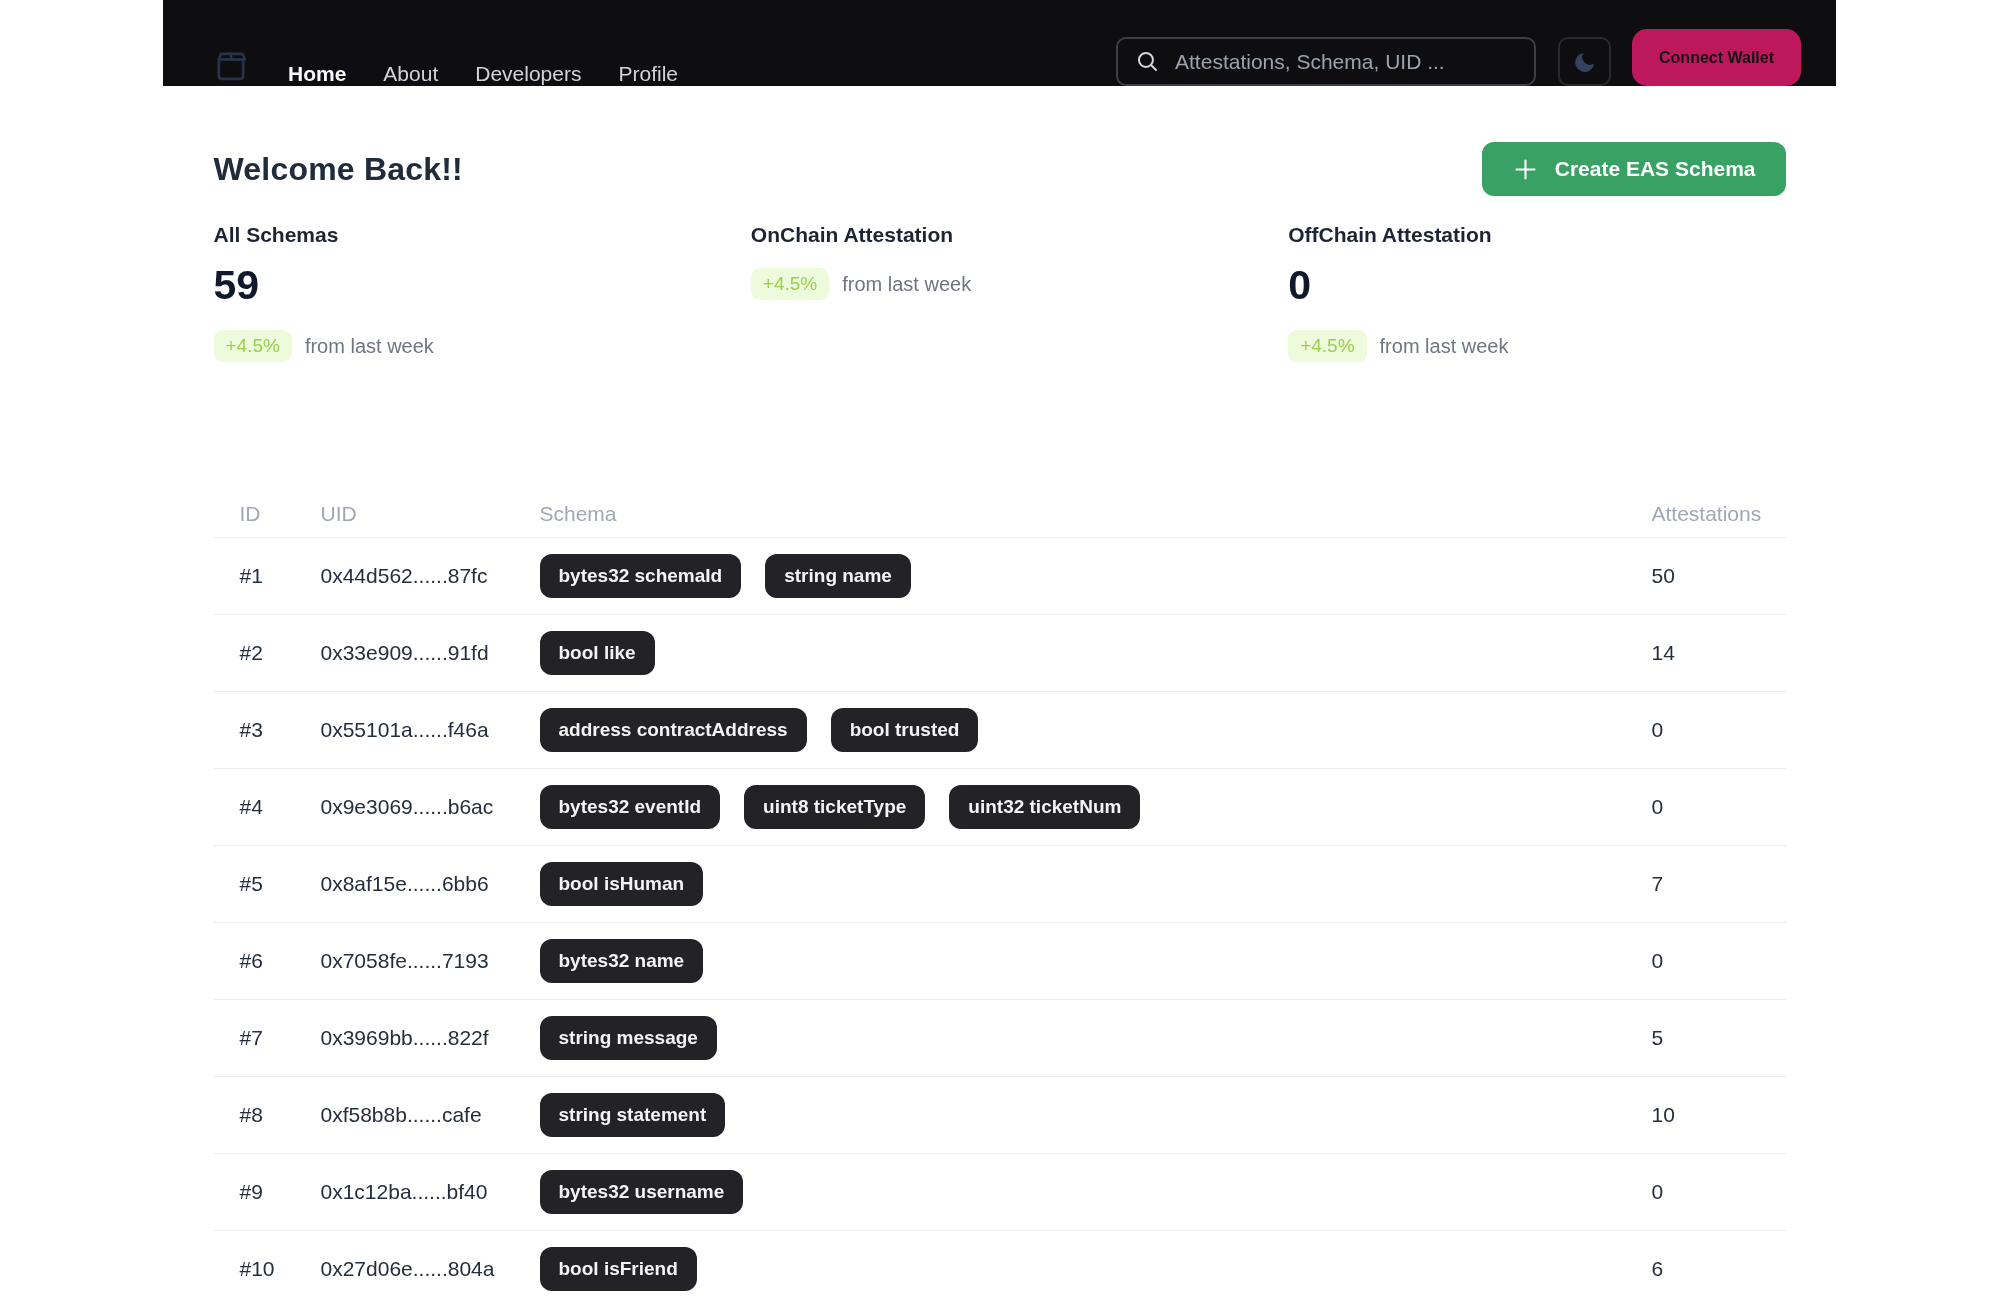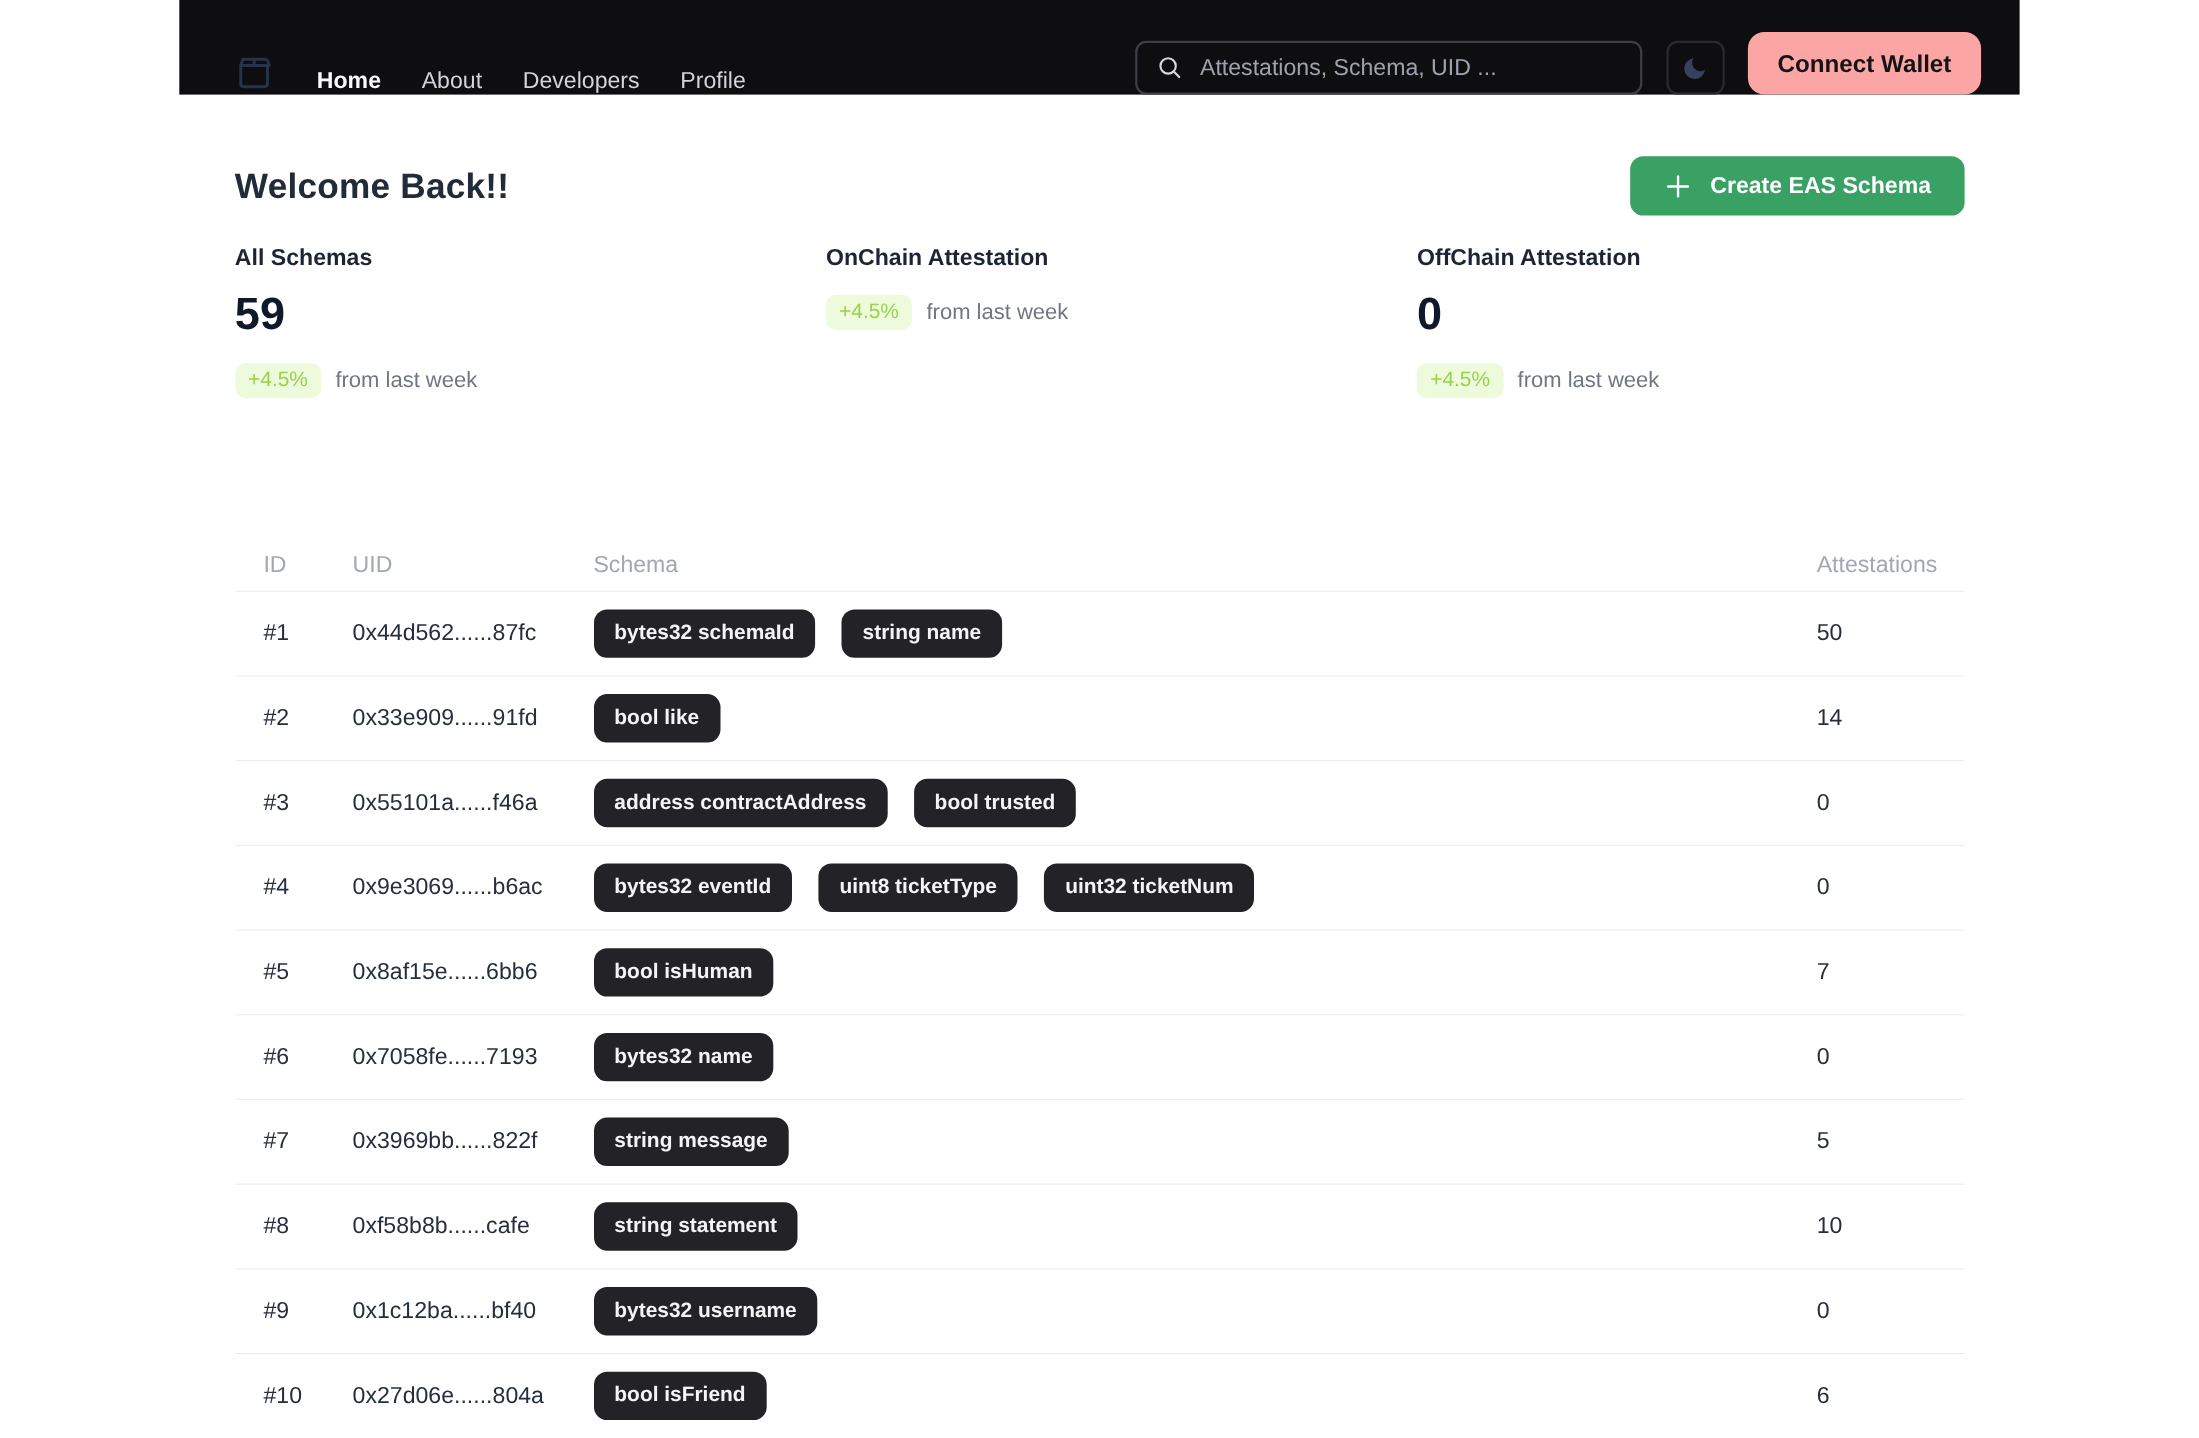--- a/index.html
+++ b/index.html
@@ -18,39 +18,39 @@
     background: var(--navbar-bg, #0e0e10);
     display: flex; align-items: flex-end;
     padding: 0 35px 0 48px;
   }
   .logo { display: flex; align-items: center; margin-right: 37px; cursor: pointer; }
   .nav-links { display: flex; align-items: center; gap: 37px; list-style: none; }
   .nav-link { font-size: 21px; color: #d2d4d9; cursor: pointer; }
   .nav-link.active { color: #fafafa; font-weight: 700; }
   .nav-spacer { flex: 1; }
   .search-box {
-    width: 461px; height: 49px;
+    width: 420px; height: 49px;
     border: 2px solid #3e3e46; border-radius: 10px;
     display: flex; align-items: center; gap: 15px;
     padding: 0 17px; margin-right: 22px;
     background: transparent; cursor: text;
   }
   .search-placeholder { color: #9ca3af; font-size: 21px; white-space: nowrap; }
   .icon-btn {
     width: 53px; height: 49px;
     border: 2px solid #2a2a2e; border-radius: 10px;
     background: transparent;
     display: flex; align-items: center; justify-content: center;
     margin-right: 21px; cursor: pointer;
   }
   .wallet-btn {
     height: 57px; padding: 0 27px;
-    background: #fca5a5; color: #141416;
+    background: #be185d; color: #141416;
     border: none; border-radius: 15px;
-    font-size: 22px; font-weight: 600;
+    font-size: 16px; font-weight: 600;
     font-family: inherit; cursor: pointer;
   }
 
   
   main { width: 1572px; margin: 0 auto; }
   .page-header {
     margin-top: 56px;
     display: flex; justify-content: space-between; align-items: center;
   }
   .page-title { font-size: 32px; font-weight: 700; color: #222b39; letter-spacing: 0.2px; }

